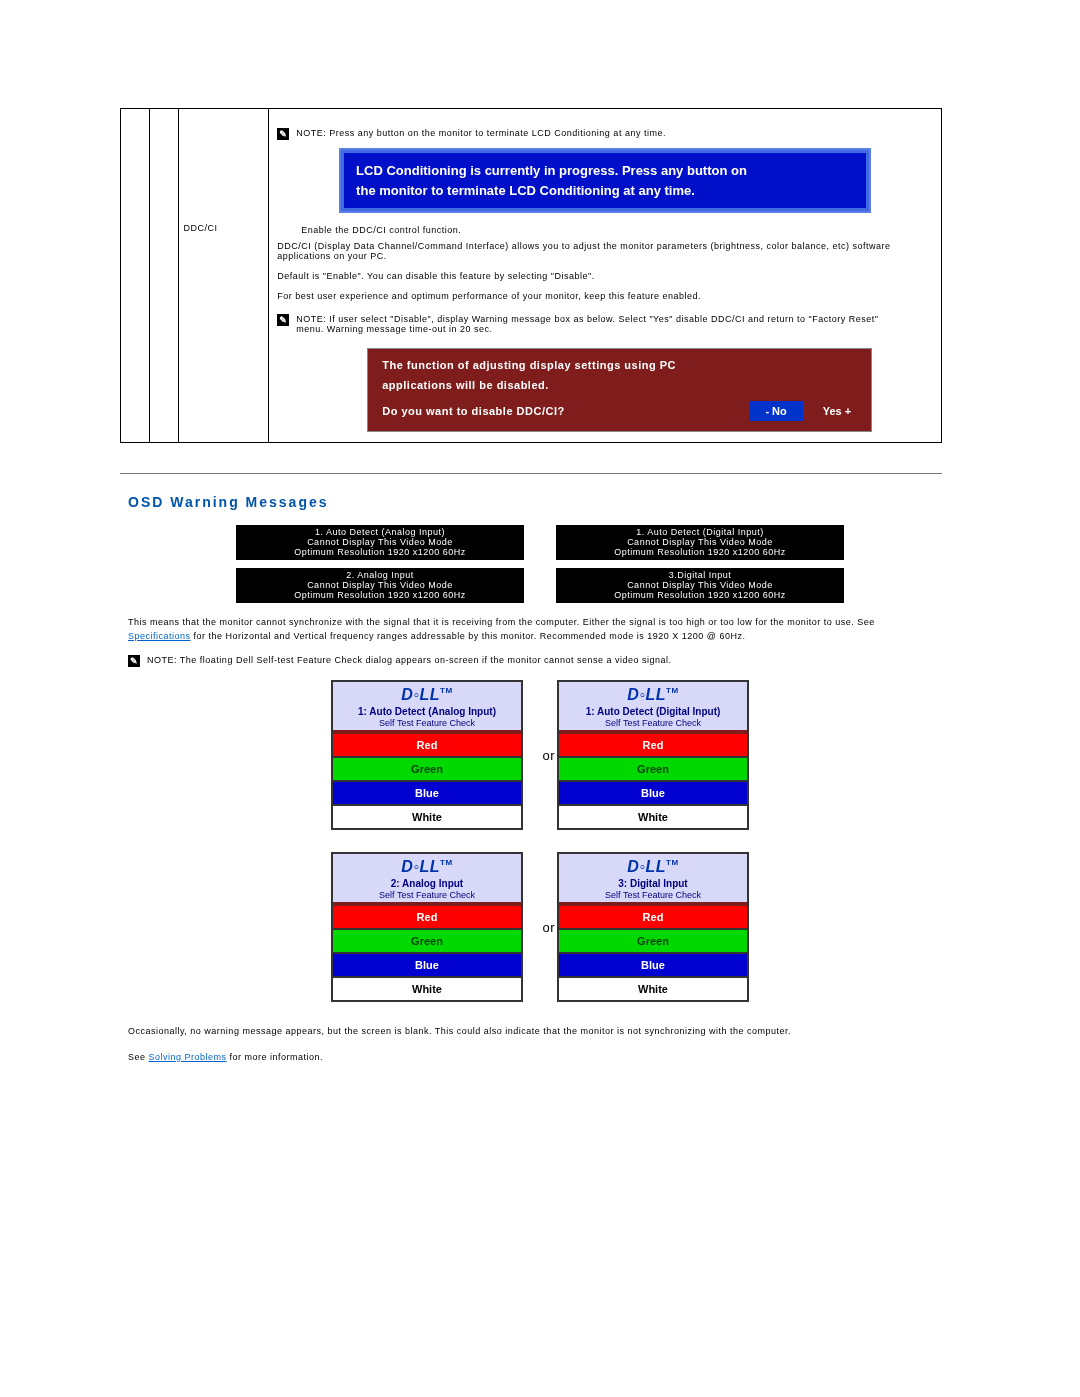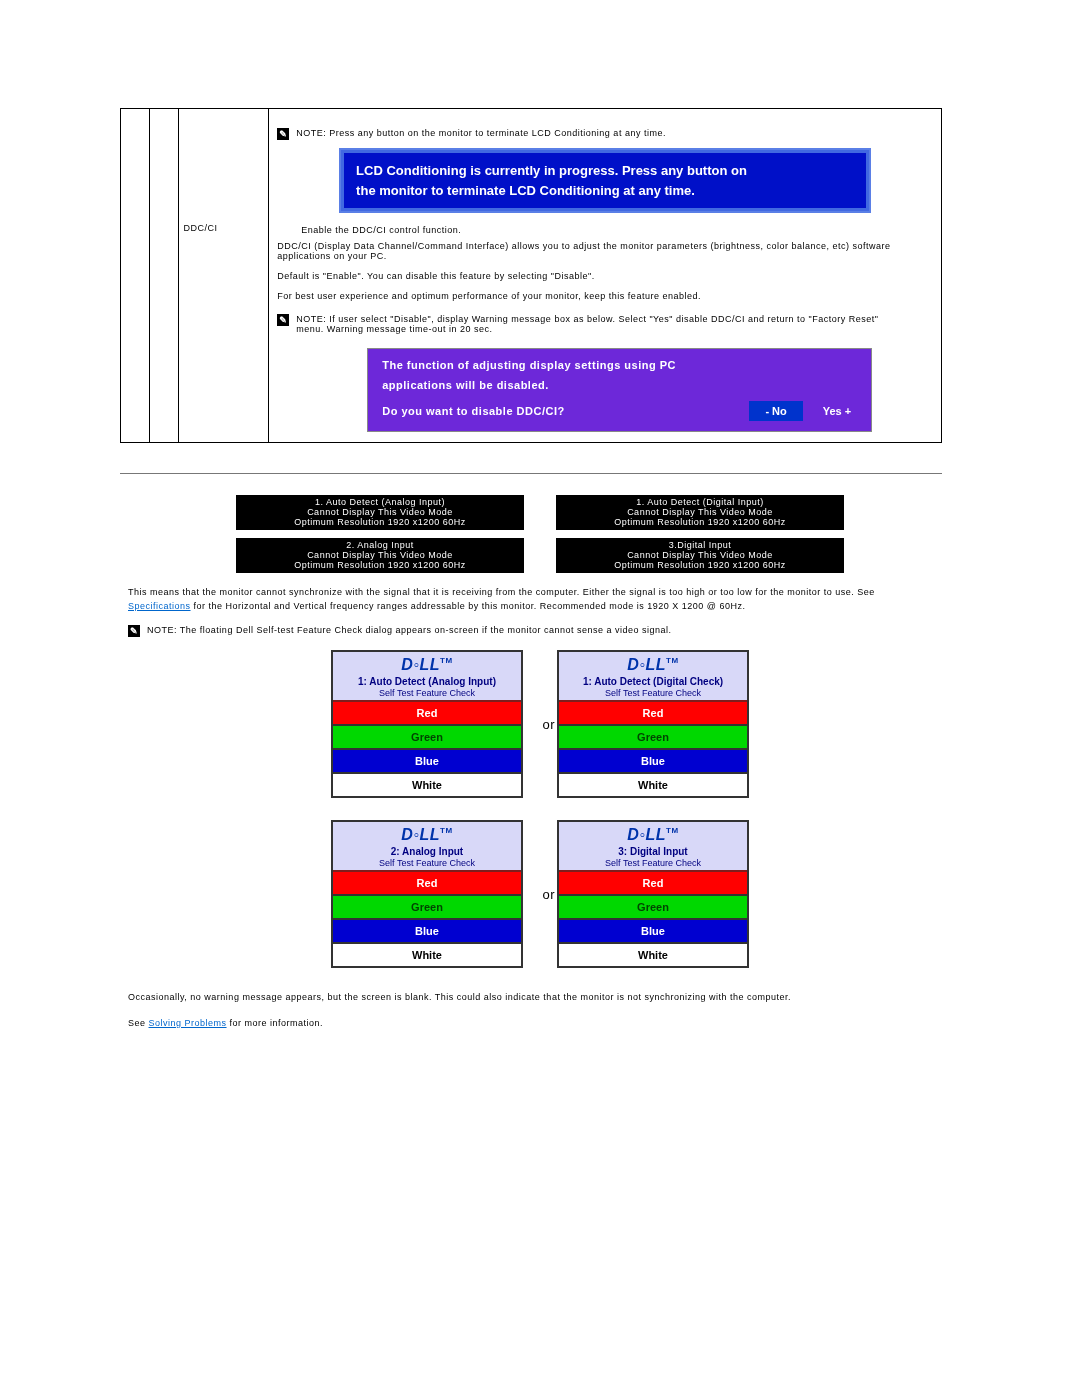--- a/index.html
+++ b/index.html
@@ -62,21 +62,21 @@
     padding: 8px 12px;
     font-family: Arial, sans-serif;
     font-size: 13px;
     font-weight: bold;
     letter-spacing: 0;
     line-height: 1.5;
   }
   .ddc-dialog {
     width: 475px;
     margin: 14px 0 0 90px;
-    background: #6d28d9;
+    background: #7f1d1d;
     color: #fff;
     font-family: Arial, sans-serif;
     font-size: 11px;
     font-weight: bold;
     letter-spacing: 0.5px;
     border: 1px solid #888;
     padding: 10px 14px 10px 14px;
   }
   .ddc-dialog .q-row {
     display: flex;
@@ -154,21 +154,21 @@
   .stc-card {
     width: 188px;
     border: 2px solid #333;
     font-family: Arial, sans-serif;
     letter-spacing: 0;
   }
   .stc-head {
     background: #d8d8f8;
     text-align: center;
     padding: 4px 0 2px 0;
-    border-bottom: 2px solid #7f1d1d;
+    border-bottom: 4px solid #7f1d1d;
   }
   .stc-logo {
     color: #0033aa;
     font-style: italic;
     font-weight: 900;
     font-size: 16px;
     letter-spacing: 0.5px;
   }
   .stc-tm { font-size: 8px; font-style: normal; vertical-align: top; color:#0033aa; }
   .stc-mode {
@@ -240,20 +240,21 @@
             <span class="ddc-yes">Yes +</span>
           </div>
         </div>
       </td>
     </tr>
   </tbody>
     </table>
 
   <hr class="sep">
 
+  <div class="section-title">OSD Warning Messages</div>
 
 
   <table class="msg-grid">
     <tbody>
         <tr>
       <td>
             <div class="msg-box">
         <div>1. Auto Detect (Analog Input)</div>
         <div>Cannot Display This Video Mode</div>
         <div>Optimum Resolution 1920 x1200 60Hz</div>
@@ -316,21 +317,21 @@
           <div class="stc-bar bar-green">Green</div>
           <div class="stc-bar bar-blue">Blue</div>
           <div class="stc-bar bar-white">White</div>
         </div>
       </td>
       <td class="or-cell">or</td>
       <td>
         <div class="stc-card">
           <div class="stc-head">
             <div class="stc-logo">D◦LL<span class="stc-tm">TM</span></div>
-            <div class="stc-mode">1: Auto Detect (Digital Check)</div>
+            <div class="stc-mode">1: Auto Detect (Digital Input)</div>
             <div class="stc-sub">Self Test  Feature Check</div>
           </div>
           <div class="stc-bar bar-red">Red</div>
           <div class="stc-bar bar-green">Green</div>
           <div class="stc-bar bar-blue">Blue</div>
           <div class="stc-bar bar-white">White</div>
         </div>
       </td>
     </tr>
     <tr class="stc-gap-row">

